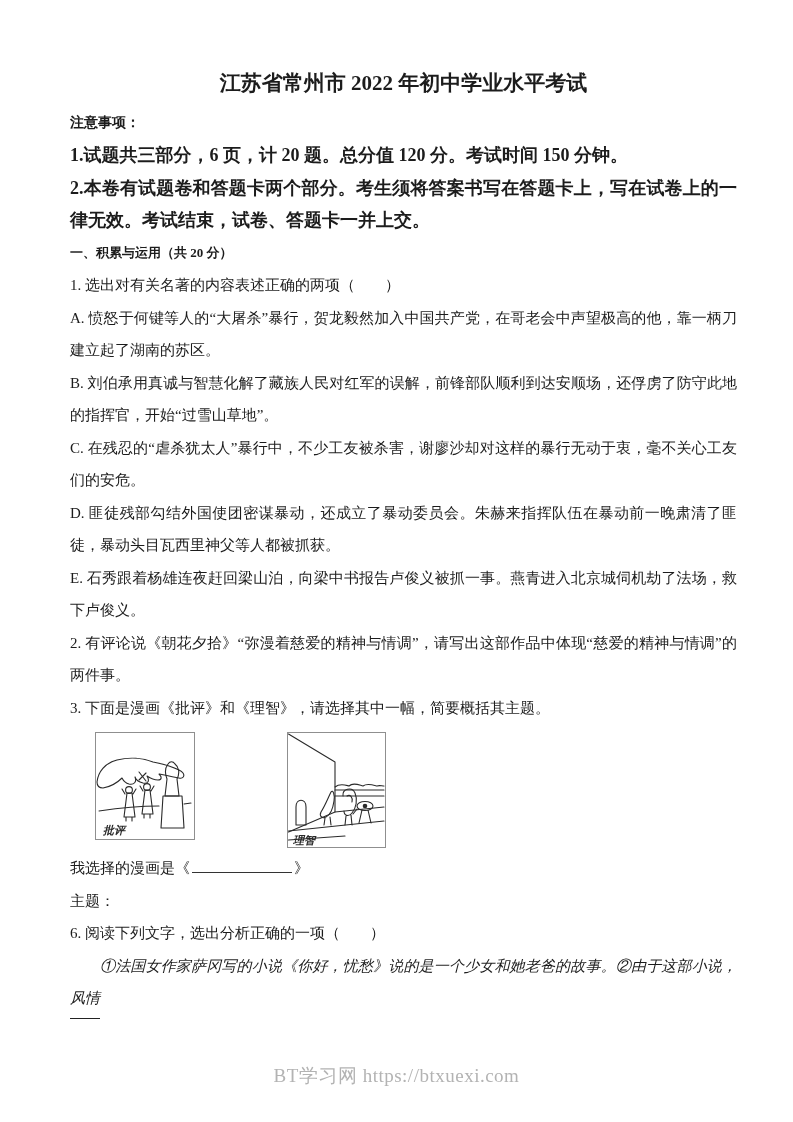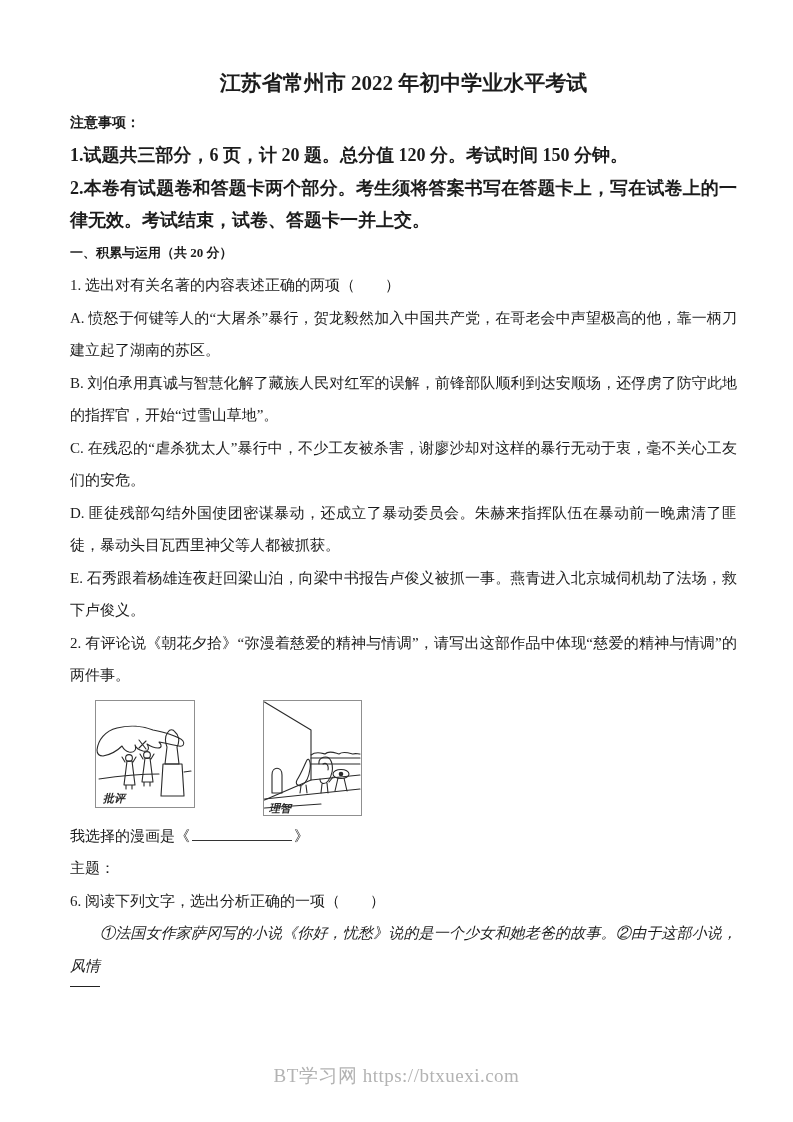--- a/index.html
+++ b/index.html
@@ -29,21 +29,21 @@
     text-align:justify;
   }
   .section-head {
     margin:0; font-size:13px; font-weight:bold; line-height:32.5px;
   }
   .para {
     margin:0; font-size:15px; line-height:32.5px; text-align:justify;
   }
   .cartoons {
     display:flex; align-items:flex-start;
-    gap:68px; margin:8px 0 4px 25px;
+    gap:92px; margin:8px 0 4px 25px;
   }
   .cartoon-label {
     font-size:11px; font-style:italic; font-weight:bold;
     fill:#2a2a2a; font-family:"Liberation Serif","DejaVu Serif",serif;
   }
   .blank {
     display:inline-block; width:100px; height:14px;
     border-bottom:1.2px solid #333; margin:0 2px;
   }
   .kai { font-style:italic; text-indent:2em; }
@@ -72,20 +72,21 @@
   <h3 class="section-head">一、积累与运用（共 20 分）</h3>
 
   <p class="para">1. 选出对有关名著的内容表述正确的两项（　　）</p>
   <p class="para">A. 愤怒于何键等人的“大屠杀”暴行，贺龙毅然加入中国共产党，在哥老会中声望极高的他，靠一柄刀建立起了湖南的苏区。</p>
   <p class="para">B. 刘伯承用真诚与智慧化解了藏族人民对红军的误解，前锋部队顺利到达安顺场，还俘虏了防守此地的指挥官，开始“过雪山草地”。</p>
   <p class="para">C. 在残忍的“虐杀犹太人”暴行中，不少工友被杀害，谢廖沙却对这样的暴行无动于衷，毫不关心工友们的安危。</p>
   <p class="para">D. 匪徒残部勾结外国使团密谋暴动，还成立了暴动委员会。朱赫来指挥队伍在暴动前一晚肃清了匪徒，暴动头目瓦西里神父等人都被抓获。</p>
   <p class="para">E. 石秀跟着杨雄连夜赶回梁山泊，向梁中书报告卢俊义被抓一事。燕青进入北京城伺机劫了法场，救下卢俊义。</p>
 
   <p class="para">2. 有评论说《朝花夕拾》“弥漫着慈爱的精神与情调”，请写出这部作品中体现“慈爱的精神与情调”的两件事。</p>
+  <p class="para">3. 下面是漫画《批评》和《理智》，请选择其中一幅，简要概括其主题。</p>
 
   <div class="cartoons">
 
     <svg width="100" height="108" viewBox="0 0 100 108">
       <rect class="frame" x="0.5" y="0.5" width="99" height="107"></rect>
       <path class="line" d="M2 50 C3 40 10 31 22 28 C34 25 48 26 58 30 C63 31 68 32 74 34 C80 36 86 38 88 41 C90 44 88 47 84 46 C78 45 70 43 64 42 C67 45 67 48 63 48 C59 48 55 46 52 44 C55 49 53 52 48 51 C44 50 41 48 40 45 C42 50 39 53 34 52 C30 51 28 48 27 46 C22 51 14 55 8 56 C4 56 2 54 2 50 Z"></path>
       <path class="line" d="M44 40 L51 49 M51 41 L44 48"></path>
       <circle class="line" cx="34" cy="58" r="3.4"></circle>
       <path class="line" d="M30 62 L27 57 M38 62 L41 57 M32 61 L29 85 L40 85 L37 61 Z M31 85 L31 89 M37 85 L37 89"></path>
       <circle class="line" cx="52" cy="55" r="3.4"></circle>

